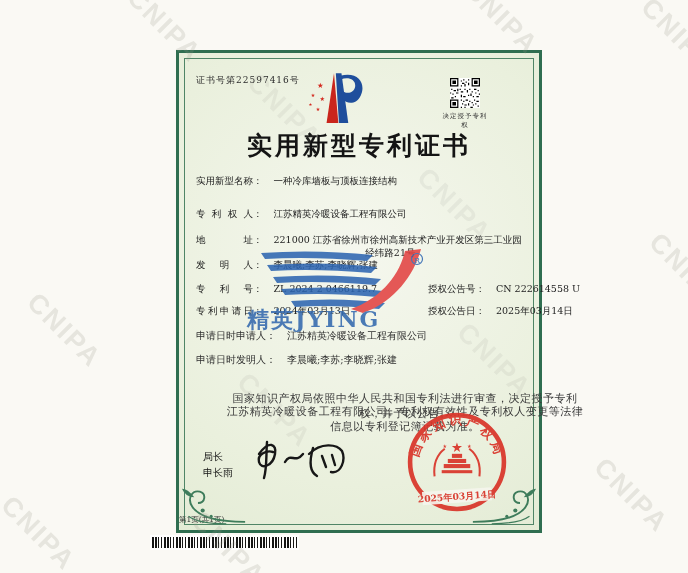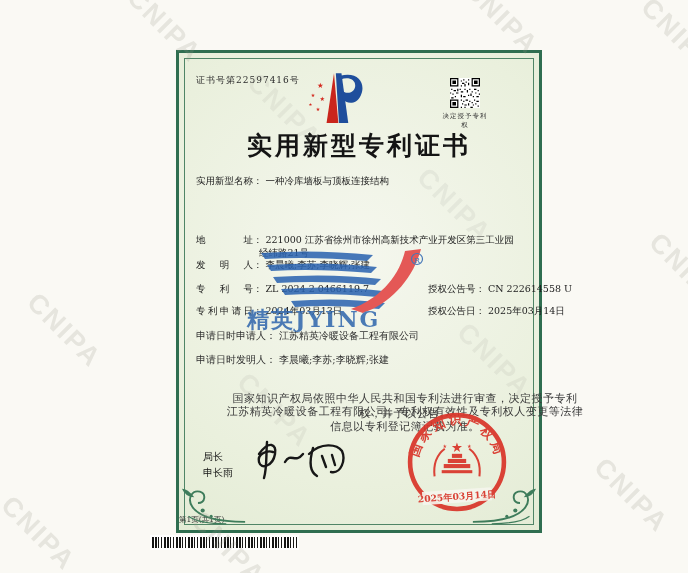--- a/index.html
+++ b/index.html
@@ -38,22 +38,22 @@
   .qr svg{width:100%;height:100%;display:block;}
   .qr-label{position:absolute;left:260px;top:59px;width:52px;text-align:center;font-size:6.5px;color:#333;letter-spacing:1px;}
   .title{
     position:absolute;left:0;top:76px;width:100%;text-align:center;
     font-size:25px;font-weight:bold;color:#141414;letter-spacing:3px;
   }
   
   .f-row{position:absolute;left:17px;font-size:9.5px;color:#222;white-space:nowrap;}
   .lbl{display:inline-block;width:57px;text-align:justify;text-align-last:justify;}
   .lbl2{display:inline-block;}
-  .val{margin-left:3px;}
-  .val2{padding-left:63px;white-space:nowrap;}
+  .val{margin-left:11px;}
+  .val2{padding-left:63px;white-space:nowrap;text-align:center;}
   .f-row.small{font-size:10px;color:#2e2e2e;}
   .col2{position:absolute;left:232px;top:0;white-space:nowrap;}
   .addr-block{line-height:13px;}
   
   .brand{position:absolute;left:0;top:0;width:100%;height:100%;z-index:3;pointer-events:none;opacity:0.86;}
   .brand svg{position:absolute;left:76px;top:196px;width:170px;height:66px;}
   .brand-text{
     position:absolute;left:68px;top:252px;
     font-size:22px;font-weight:bold;color:#2f66ad;letter-spacing:2px;
     font-family:"DejaVu Serif","Liberation Serif",serif;
@@ -117,20 +117,23 @@
       </svg>
     </div>
     <div class="qr-label">决定授予专利权</div>
 
     <div class="title">实用新型专利证书</div>
 
     <div class="f-row" style="top:122px">
       <span class="lbl">实用新型名称</span><span>：</span><span class="val">一种冷库墙板与顶板连接结构</span>
     </div>
 
+    <div class="f-row" style="top:155px">
+      <span class="lbl">专利权人</span><span>：</span><span class="val">江苏精英冷暖设备工程有限公司</span>
+    </div>
 
     <div class="f-row addr-block" style="top:180px">
       <span class="lbl">地址</span><span>：</span><span class="val">221000 江苏省徐州市徐州高新技术产业开发区第三工业园</span>
       <div class="val2">经纬路21号</div>
     </div>
 
     <div class="f-row" style="top:206px">
       <span class="lbl">发明人</span><span>：</span><span class="val">李晨曦;李苏;李晓辉;张建</span>
     </div>
 

